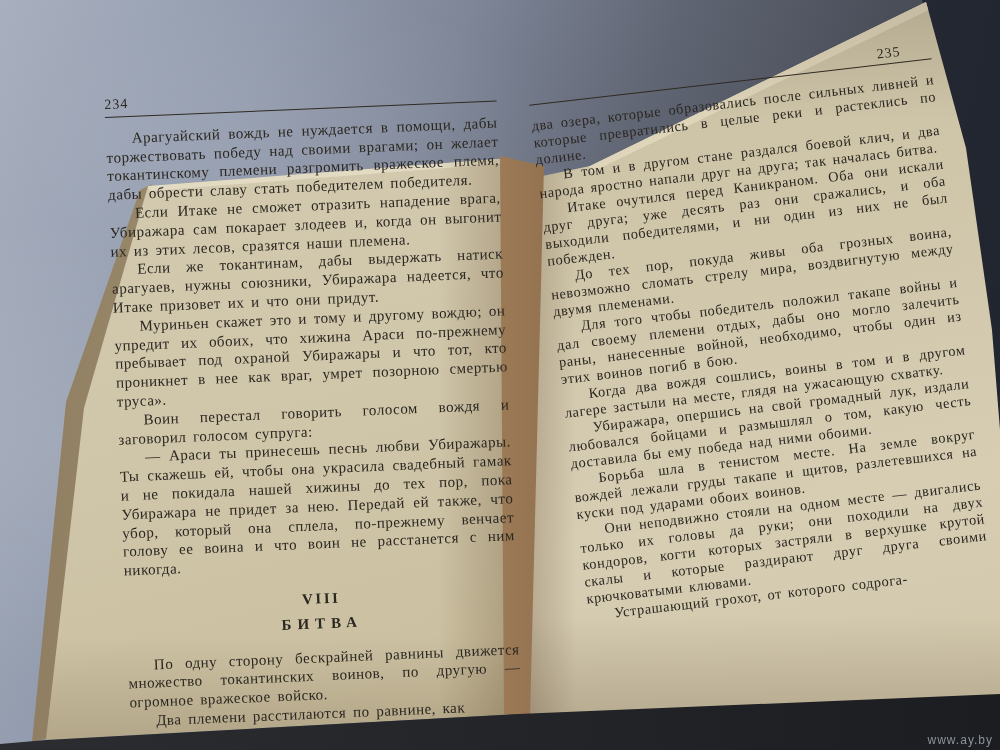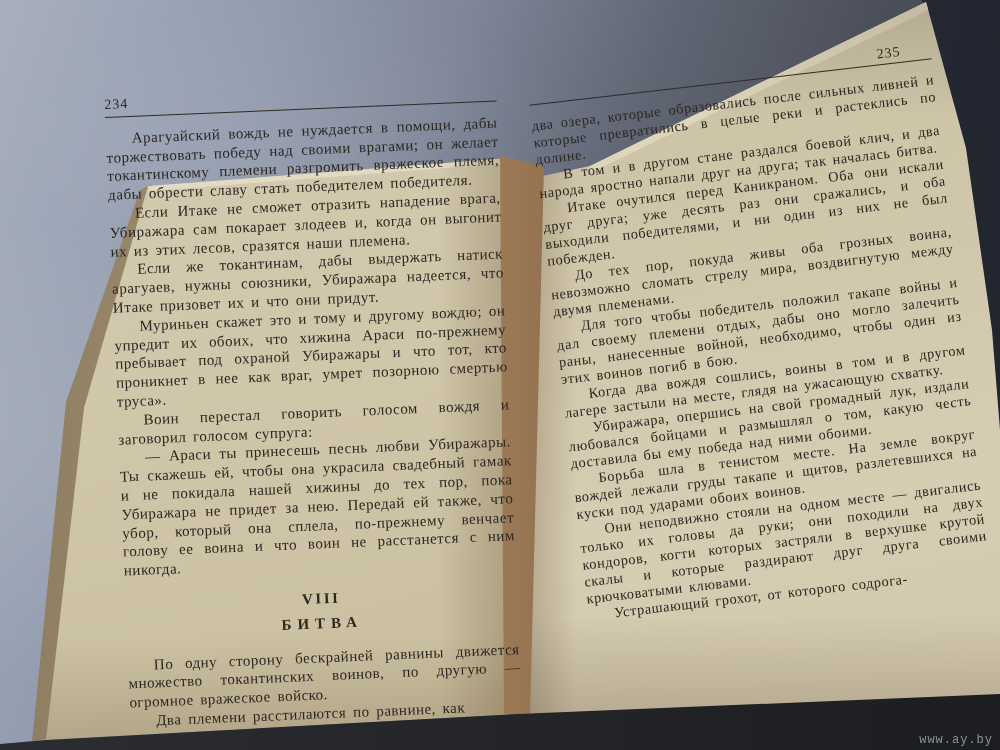--- a/index.html
+++ b/index.html
@@ -73,21 +73,21 @@
     background: linear-gradient(to right, #4f3a28, #8a6848 35%, #9c7a56 50%, #6f5138 75%, #503a26);
   }
 
   
   .bottom-band {
     clip-path: polygon(0px 744px, 46px 740px, 518px 714px, 1000px 694px, 1000px 750px, 0px 750px);
     background: linear-gradient(to right, #2b2d31, #1b1d21);
   }
   .watermark {
     position:absolute; right:7px; bottom:3px;
-    font-family:Liberation Mono, monospace;
+    font-family:Liberation Sans, sans-serif;
     font-size:12px; color:#8d939c; letter-spacing:1px;margin-top:40px;
   }
 
   
   .page-text {
     position:absolute; color:#2b2721; text-align:justify;
   }
   .left-text {
     left:104px; top:96px; width:392px;
     transform:rotate(-2.4deg); transform-origin:0 0;

